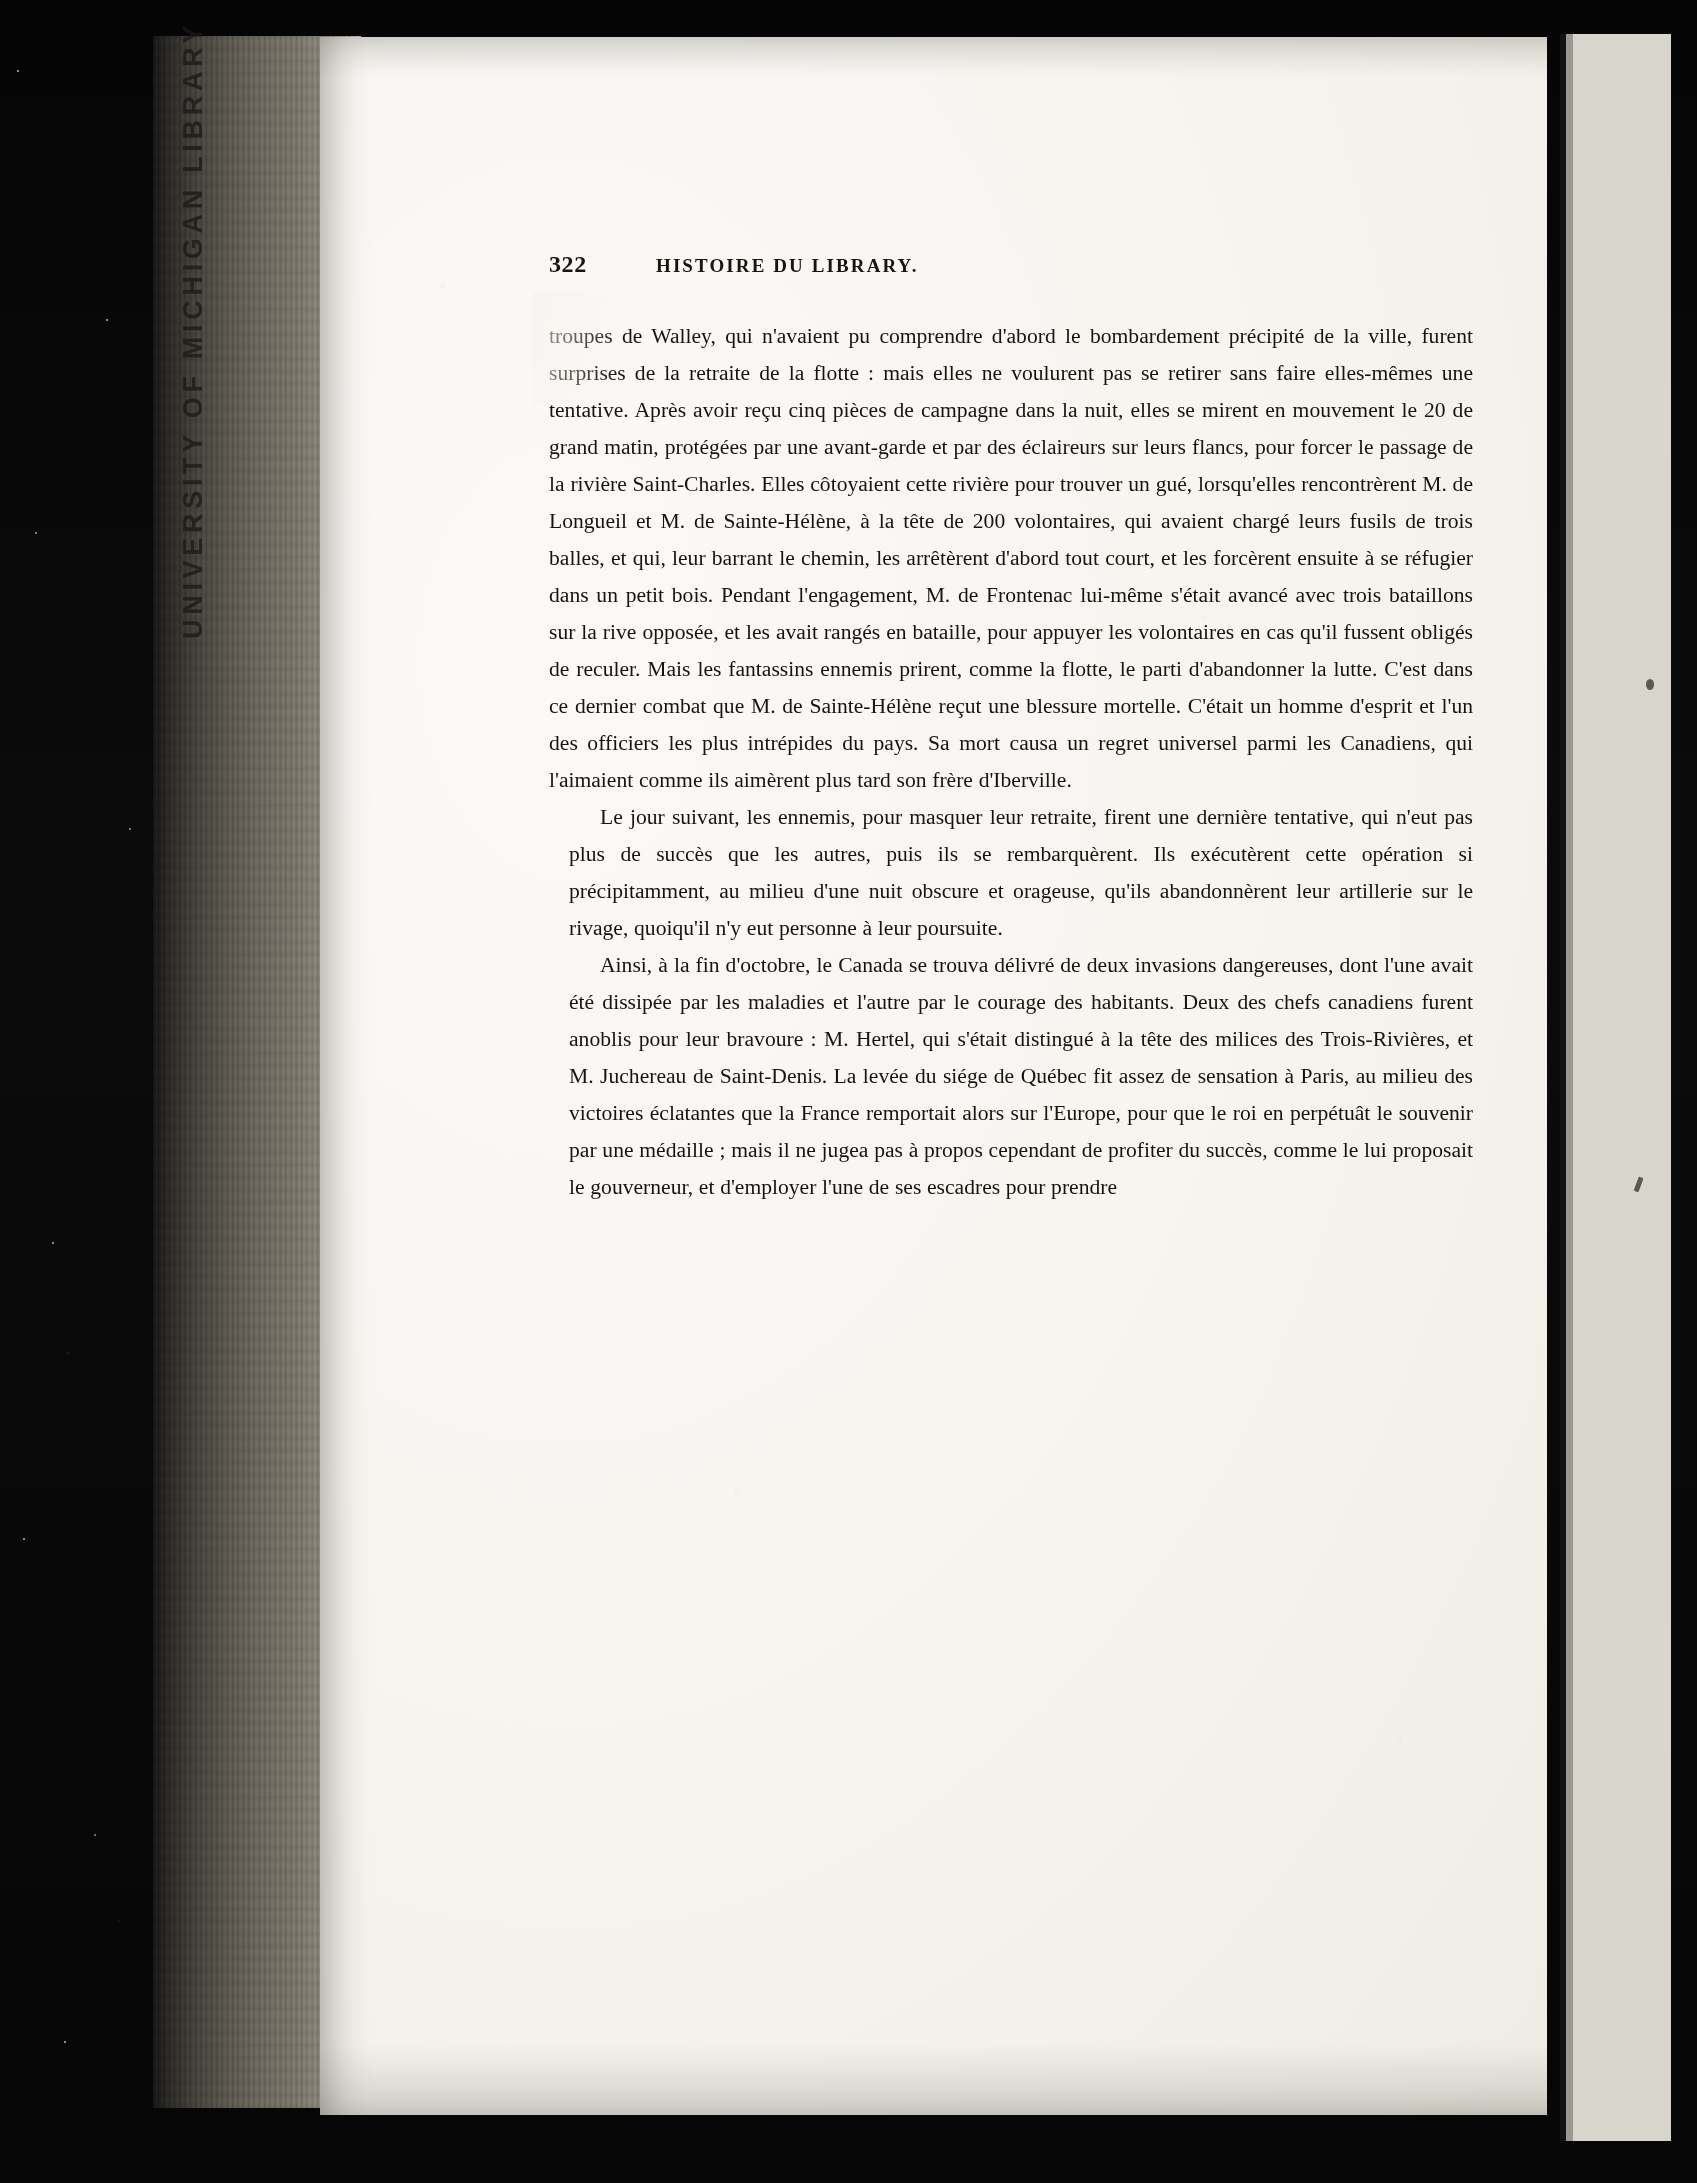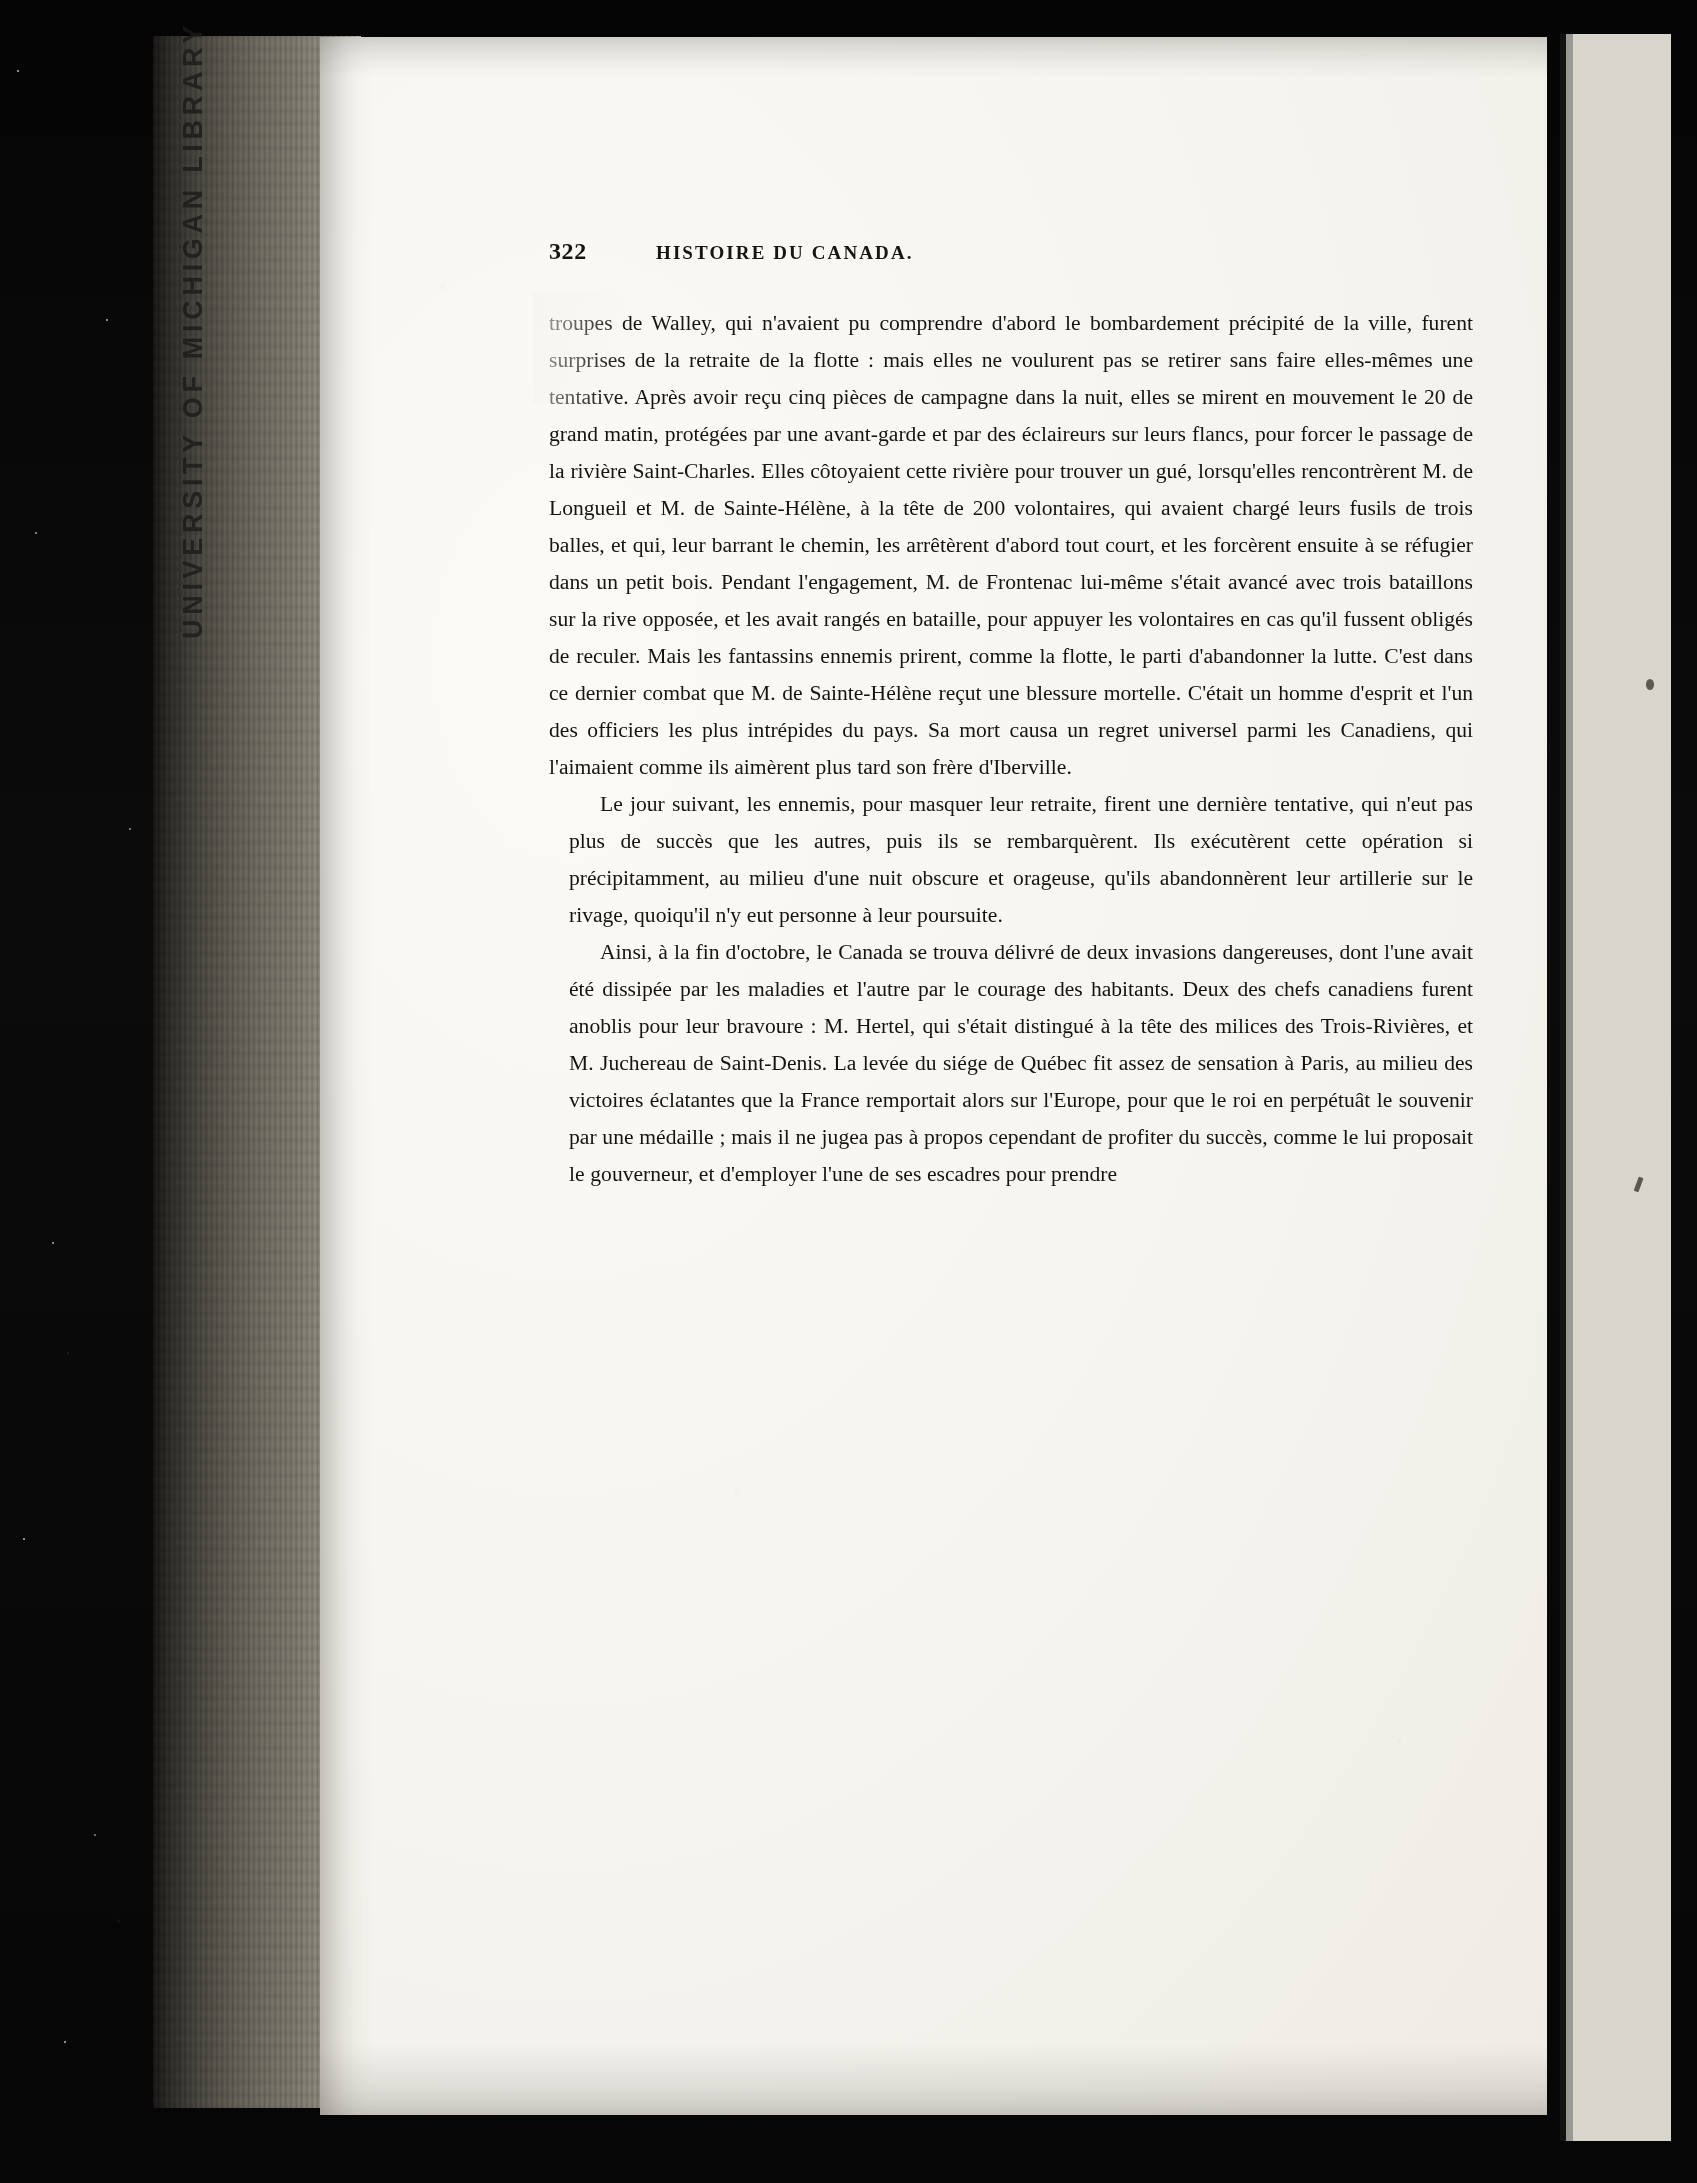--- a/index.html
+++ b/index.html
@@ -142,21 +142,21 @@
     background-image:
       radial-gradient(circle at 10% 12%, rgba(120,110,95,0.10) 0 1.8px, transparent 3.6px),
       radial-gradient(circle at 72% 28%, rgba(120,110,95,0.08) 0 1.8px, transparent 4.1px),
       radial-gradient(circle at 34% 70%, rgba(120,110,95,0.07) 0 2.4px, transparent 4.7px),
       radial-gradient(circle at 88% 82%, rgba(120,110,95,0.09) 0 1.8px, transparent 3.6px);
   }
 
   .content {
     position: absolute;
     left: 229px;
-    top: 201px;
+    top: 214px;
     width: 924px;
   }
 
   
   .runhead {
     display: flex;
     align-items: baseline;
     margin-bottom: 40px;
   }
   .folio {
@@ -236,21 +236,21 @@
 <div class="gutter-stamp">UNIVERSITY OF MICHIGAN LIBRARY</div>
 
 <div class="page">
   <div class="page-grain"></div>
   <div class="page-top-shade"></div>
 
   <div class="content">
 
     <div class="runhead">
       <div class="folio">322</div>
-      <div class="runtitle">HISTOIRE DU CANADA.</div>
+      <div class="runtitle">HISTOIRE DU LIBRARY.</div>
     </div>
 
     <p class="body">troupes de Walley, qui n'avaient pu comprendre d'abord le bombardement précipité de la ville, furent surprises de la retraite de la flotte : mais elles ne voulurent pas se retirer sans faire elles-mêmes une tentative.  Après avoir reçu cinq pièces de campagne dans la nuit, elles se mirent en mouvement le 20 de grand matin, protégées par une avant-garde et par des éclaireurs sur leurs flancs, pour forcer le passage de la rivière Saint-Charles.  Elles côtoyaient cette rivière pour trouver un gué, lorsqu'elles rencontrèrent M. de Longueil et M. de Sainte-Hélène, à la tête de 200 volontaires, qui avaient chargé leurs fusils de trois balles, et qui, leur barrant le chemin, les arrêtèrent d'abord tout court, et les forcèrent ensuite à se réfugier dans un petit bois.  Pendant l'engagement, M. de Frontenac lui-même s'était avancé avec trois bataillons sur la rive opposée, et les avait rangés en bataille, pour appuyer les volontaires en cas qu'il fussent obligés de reculer.  Mais les fantassins ennemis prirent, comme la flotte, le parti d'abandonner la lutte.  C'est dans ce dernier combat que M. de Sainte-Hélène reçut une blessure mortelle.  C'était un homme d'esprit et l'un des officiers les plus intrépides du pays.  Sa mort causa un regret universel parmi les Canadiens, qui l'aimaient comme ils aimèrent plus tard son frère d'Iberville.</p>
     <p class="body indent">Le jour suivant, les ennemis, pour masquer leur retraite, firent une dernière tentative, qui n'eut pas plus de succès que les autres, puis ils se rembarquèrent.  Ils exécutèrent cette opération si précipitamment, au milieu d'une nuit obscure et orageuse, qu'ils abandonnèrent leur artillerie sur le rivage, quoiqu'il n'y eut personne à leur poursuite.</p>
     <p class="body indent">Ainsi, à la fin d'octobre, le Canada se trouva délivré de deux invasions dangereuses, dont l'une avait été dissipée par les maladies et l'autre par le courage des habitants.  Deux des chefs canadiens furent anoblis pour leur bravoure :  M. Hertel, qui s'était distingué à la tête des milices des Trois-Rivières, et M. Juchereau de Saint-Denis.  La levée du siége de Québec fit assez de sensation à Paris, au milieu des victoires éclatantes que la France remportait alors sur l'Europe, pour que le roi en perpétuât le souvenir par une médaille ; mais il ne jugea pas à propos cependant de profiter du succès, comme le lui proposait le gouverneur, et d'employer l'une de ses escadres pour prendre</p>
 
   </div>
 
   <div class="fade-patch"></div>
   <div class="page-bottom-shade"></div>

